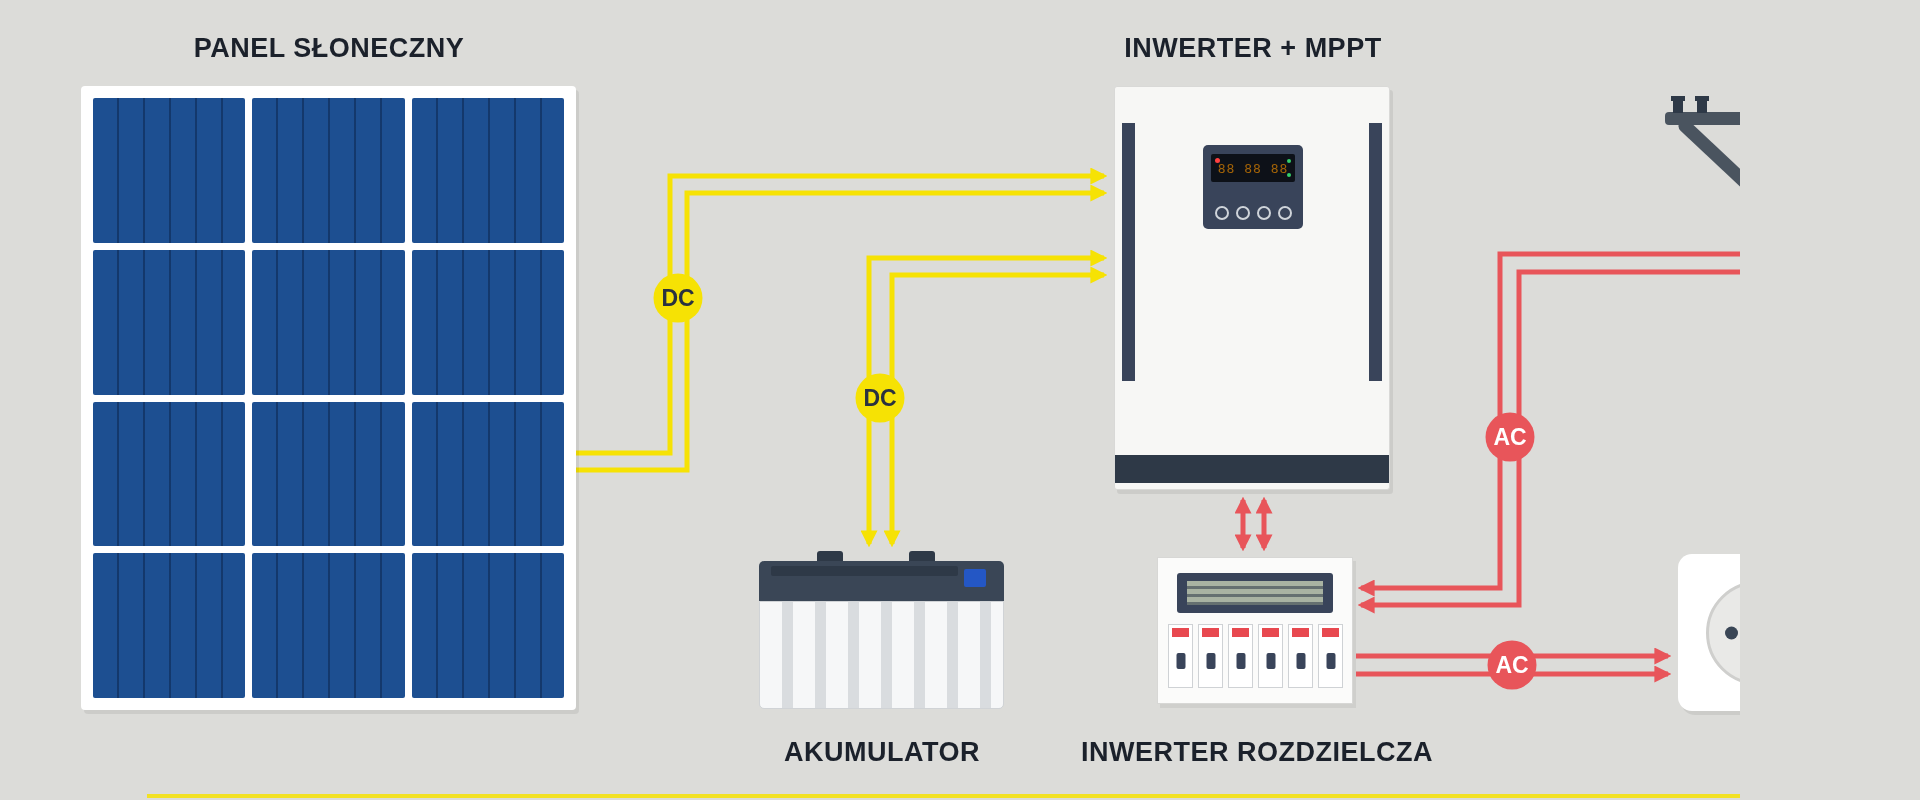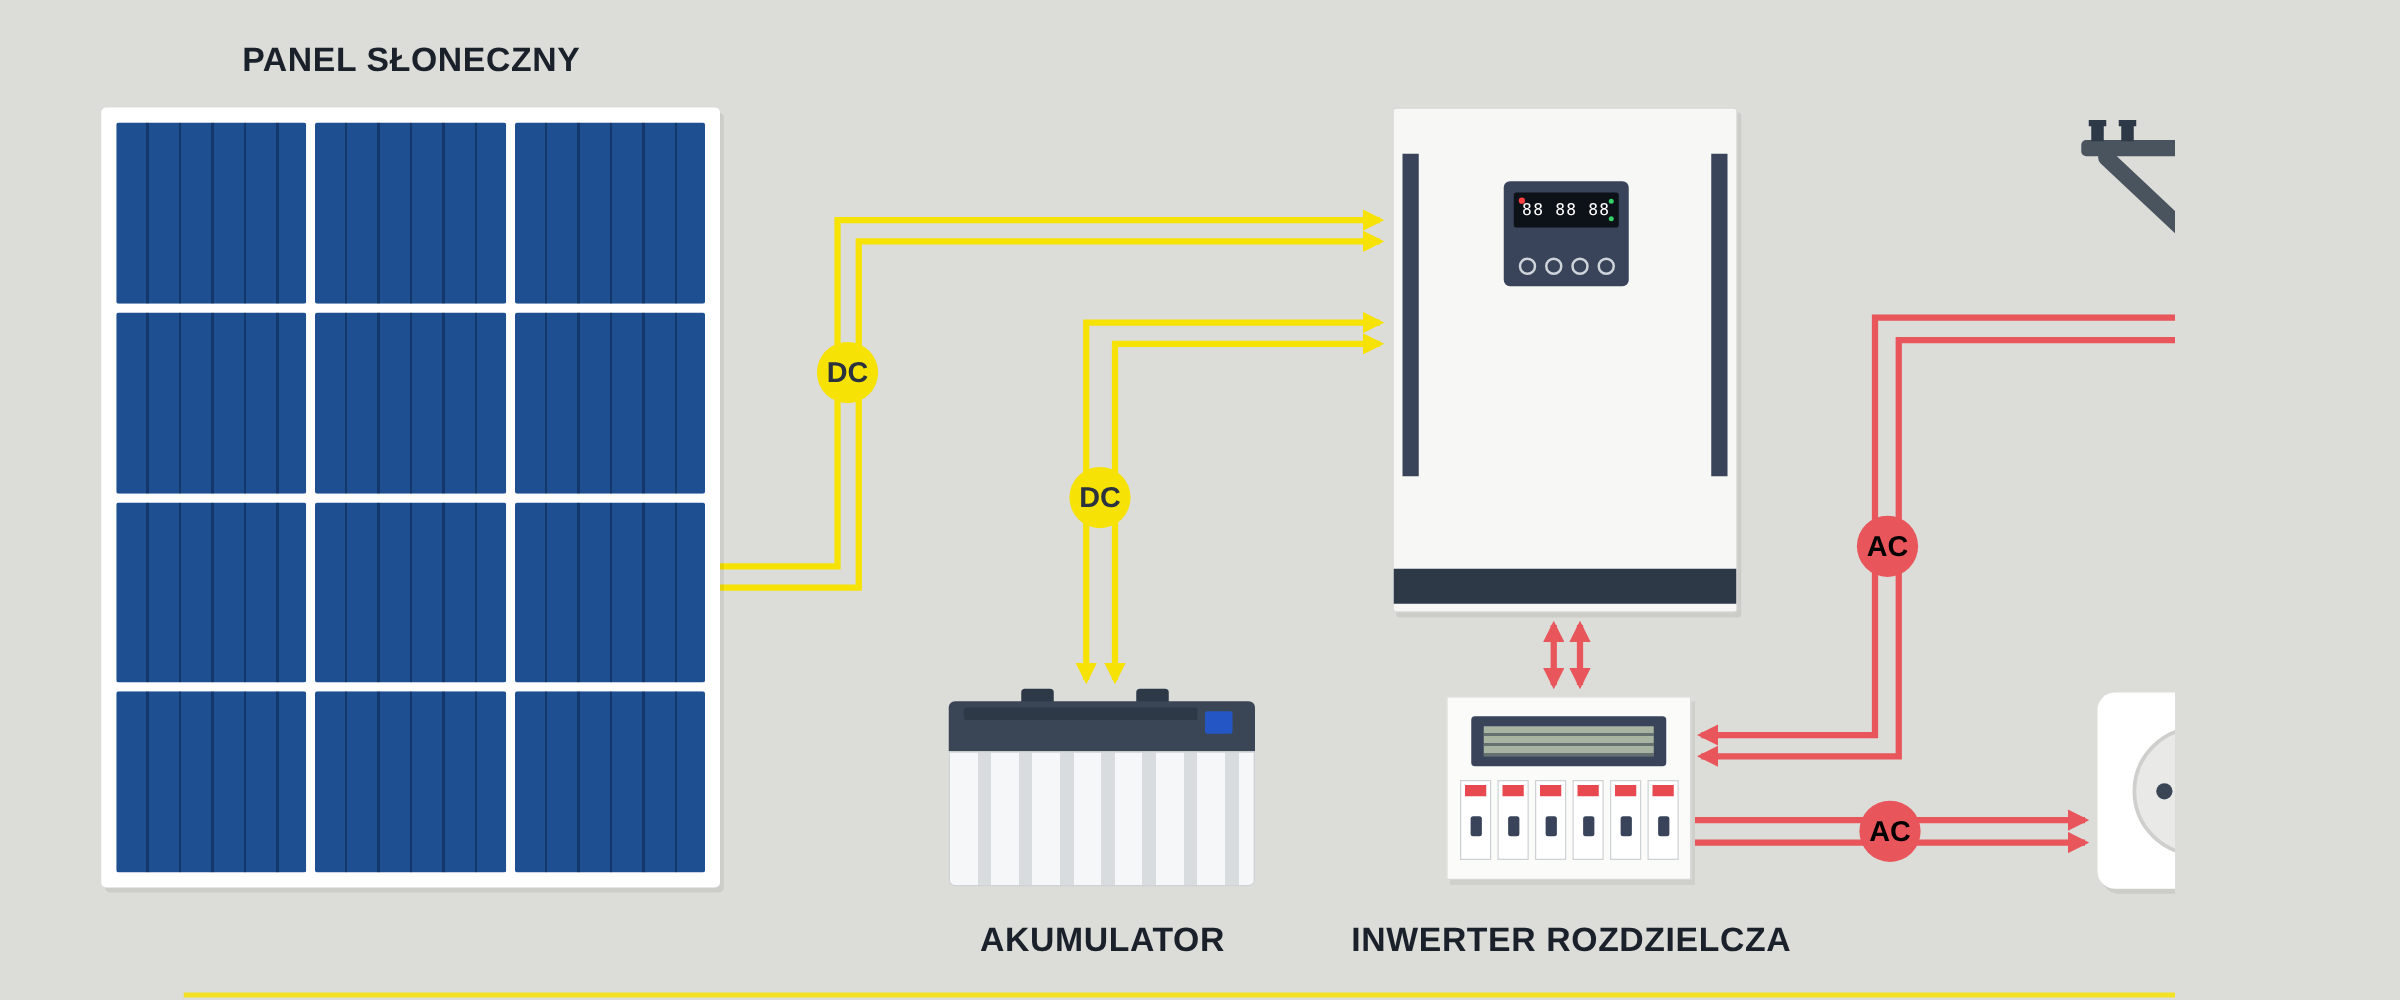--- a/index.html
+++ b/index.html
@@ -29,21 +29,21 @@
       background-image:repeating-linear-gradient(90deg,transparent 0 24px,rgba(8,28,62,.45) 24px 26px);}
 
   
   .inverter{position:absolute;left:1114px;top:86px;width:276px;height:404px;background:#f7f7f5;
       border:1px solid #d9d9d7;border-radius:3px;box-sizing:border-box;box-shadow:3px 4px 0 rgba(0,0,0,.07);}
   .inv-bar{position:absolute;top:36px;width:13px;height:258px;background:#39445a;}
   .inv-bar.left{left:7px;} .inv-bar.right{right:7px;}
   .inv-display{position:absolute;left:88px;top:58px;width:100px;height:84px;background:#39445a;border-radius:5px;}
   .inv-screen{position:absolute;left:8px;right:8px;top:9px;height:28px;background:#0d1118;border-radius:2px;}
   .inv-digits{position:absolute;left:0;right:0;top:7px;text-align:center;
-      font-family:"DejaVu Sans Mono",monospace;font-size:13px;color:#ffffff;letter-spacing:1px;}
+      font-family:"DejaVu Sans Mono",monospace;font-size:13px;color:#a16207;letter-spacing:1px;}
   .led{position:absolute;border-radius:50%;}
   .led-red{left:4px;top:4px;width:5px;height:5px;background:#ff4040;}
   .led-green1{right:4px;top:5px;width:4px;height:4px;background:#35d06a;}
   .led-green2{right:4px;bottom:5px;width:4px;height:4px;background:#35d06a;}
   .inv-buttons{position:absolute;left:0;right:0;bottom:9px;display:flex;justify-content:center;gap:7px;}
   .inv-btn{width:14px;height:14px;border:2px solid #cfd4da;border-radius:50%;box-sizing:border-box;}
   .inv-base{position:absolute;left:0;right:0;bottom:6px;height:28px;background:#2e3947;}
 
   
   .pole{position:absolute;left:1640px;top:96px;}
@@ -80,21 +80,21 @@
   .socket-hole.h-left{left:16px;} .socket-hole.h-right{right:16px;}
   .socket-clip{position:absolute;left:50%;transform:translateX(-50%);width:20px;height:9px;background:#bfbfbd;border-radius:2px;}
   .socket-clip.c-top{top:2px;} .socket-clip.c-bottom{bottom:2px;}
   .socket-screw{position:absolute;top:50%;left:50%;width:5px;height:5px;border-radius:50%;background:#8f9496;}
   .socket-screw.s1{transform:translate(-9px,-2px);} .socket-screw.s2{transform:translate(4px,-2px);}
 
   
   .badge{position:absolute;width:49px;height:49px;border-radius:50%;display:flex;align-items:center;
       justify-content:center;font-weight:bold;font-size:23px;transform:translate(-50%,-50%);}
   .badge.dc{background:#f6e204;color:#2a3240;}
-  .badge.ac{background:#e8555a;color:#000000;}
+  .badge.ac{background:#e8555a;color:#ffffff;}
   .b-dc1{left:678px;top:298px;}
   .b-dc2{left:880px;top:398px;}
   .b-ac1{left:1510px;top:437px;}
   .b-ac2{left:1512px;top:665px;}
 
   .bottom-accent{position:absolute;left:147px;width:1630px;bottom:2px;height:4px;background:#f6e204;opacity:.85;}
 </style>
 </head>
 <body>
 
@@ -120,20 +120,21 @@
     <polyline class="wr" points="1751,272 1519,272 1519,605 1361,605" marker-end="url(#ar)"></polyline>
 
     <polyline class="wr" points="1356,656 1668,656" marker-end="url(#ar)"></polyline>
     <polyline class="wr" points="1356,674 1668,674" marker-end="url(#ar)"></polyline>
 
     <line class="wr" x1="1243" y1="500" x2="1243" y2="548" marker-start="url(#ar)" marker-end="url(#ar)"></line>
     <line class="wr" x1="1264" y1="500" x2="1264" y2="548" marker-start="url(#ar)" marker-end="url(#ar)"></line>
   </svg>
 
   <div class="title t-panel">PANEL SŁONECZNY</div>
+  <div class="title t-inverter">INWERTER + MPPT</div>
   <div class="title t-battery">AKUMULATOR</div>
   <div class="title t-board">INWERTER ROZDZIELCZA</div>
 
   <div class="solar-panel">
     <div class="solar-cell"></div>
     <div class="solar-cell"></div>
     <div class="solar-cell"></div>
     <div class="solar-cell"></div>
     <div class="solar-cell"></div>
     <div class="solar-cell"></div>

